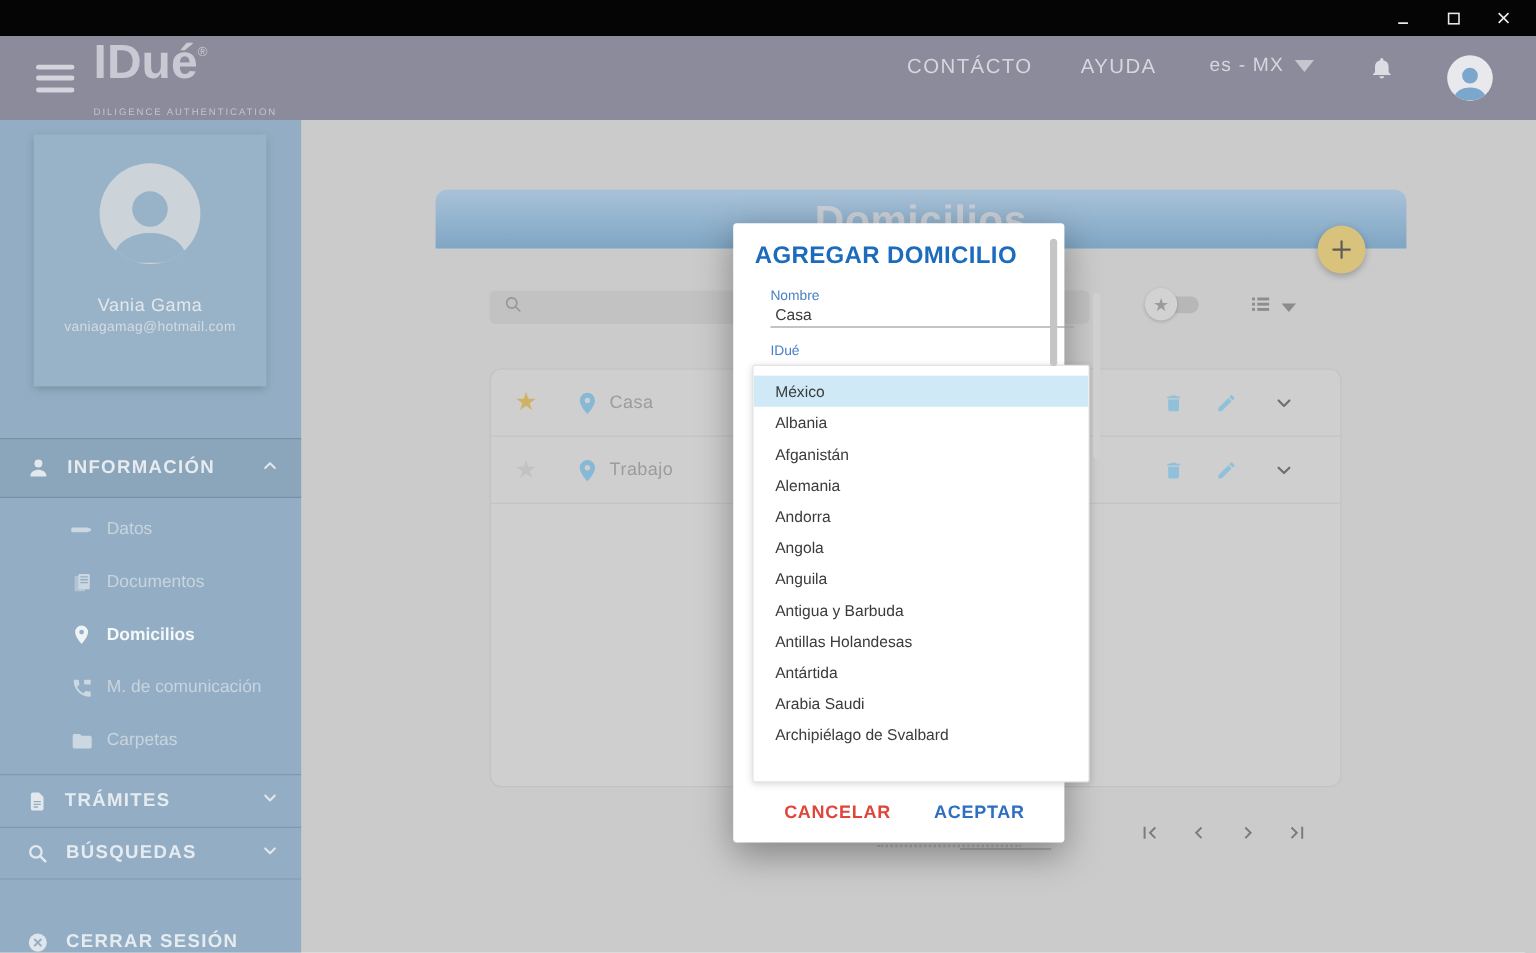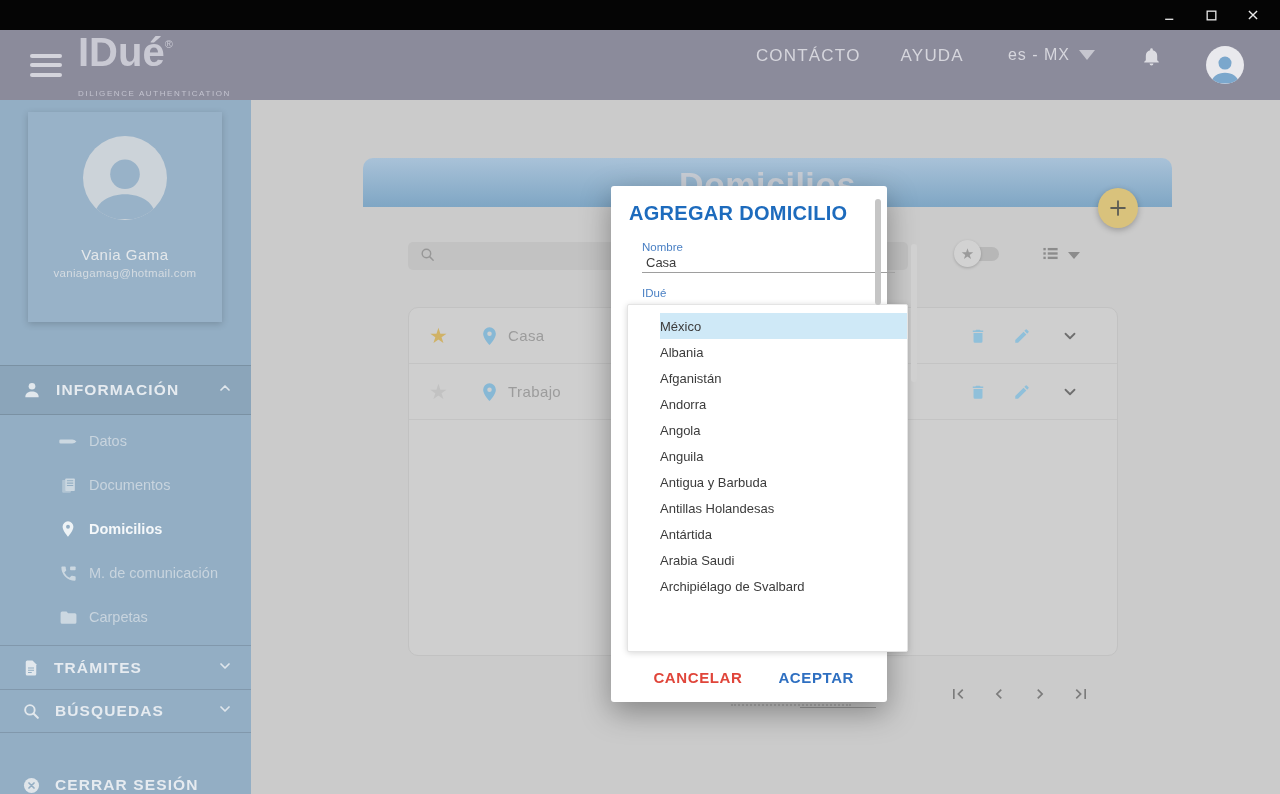--- a/index.html
+++ b/index.html
@@ -73,21 +73,21 @@
 
   
   .modal { position:absolute; left:611px; top:186px; width:276px; height:516px; background:#ffffff; border-radius:3px; box-shadow:0 10px 30px rgba(0,0,0,.35); z-index:50; }
   .m-title { position:absolute; left:18px; top:16px; font-size:20px; font-weight:bold; color:#1d6bbd; letter-spacing:.3px; }
   .m-label { position:absolute; font-size:11.5px; color:#4a80c4; }
   .lab-nombre { left:31px; top:55px; }
   .lab-pais { left:31px; top:101px; }
   .m-value { position:absolute; left:35px; top:69px; font-size:13px; color:#3c3c3c; }
   .m-underline { position:absolute; left:31px; top:71px; width:253px; height:16px; border-bottom:1px solid #9e9e9e; }
   .m-list { position:absolute; left:16px; top:118px; width:281px; height:348px; background:#fff; border:1px solid #e4e4e4; border-radius:2px; box-shadow:0 1px 6px rgba(0,0,0,.16); padding-top:8px; overflow:hidden; }
-  .country { height:26px; display:flex; align-items:center; font-size:13px; color:#3b3b3b; cursor:pointer;margin-left:32px; }
+  .country { height:26px; display:flex; align-items:center; padding-left:18px; font-size:13px; color:#3b3b3b; cursor:pointer; }
   .country.selected { background:#cfe9f7; }
   .list-scroll { position:absolute; left:264px; top:13px; width:6px; height:106px; border-radius:3px; background:#c5c5c5; }
   .modal-scroll { position:absolute; left:300px; top:58px; width:6px; height:138px; border-radius:3px; background:#d0d0d0; }
   .m-footer { position:absolute; right:33px; bottom:16px; display:flex; gap:36px; font-size:15px; font-weight:bold; letter-spacing:.6px; }
   .btn-cancel { color:#e0453a; cursor:pointer; }
   .btn-accept { color:#2e6fc1; cursor:pointer; }
 
   .ic { display:inline-flex; }
 </style>
 </head>
@@ -396,20 +396,23 @@
         </div>
 
         <div class="country">
           <span>Albania</span>
         </div>
 
         <div class="country">
           <span>Afganistán</span>
         </div>
 
+        <div class="country">
+          <span>Alemania</span>
+        </div>
 
         <div class="country">
           <span>Andorra</span>
         </div>
 
         <div class="country">
           <span>Angola</span>
         </div>
 
         <div class="country">

